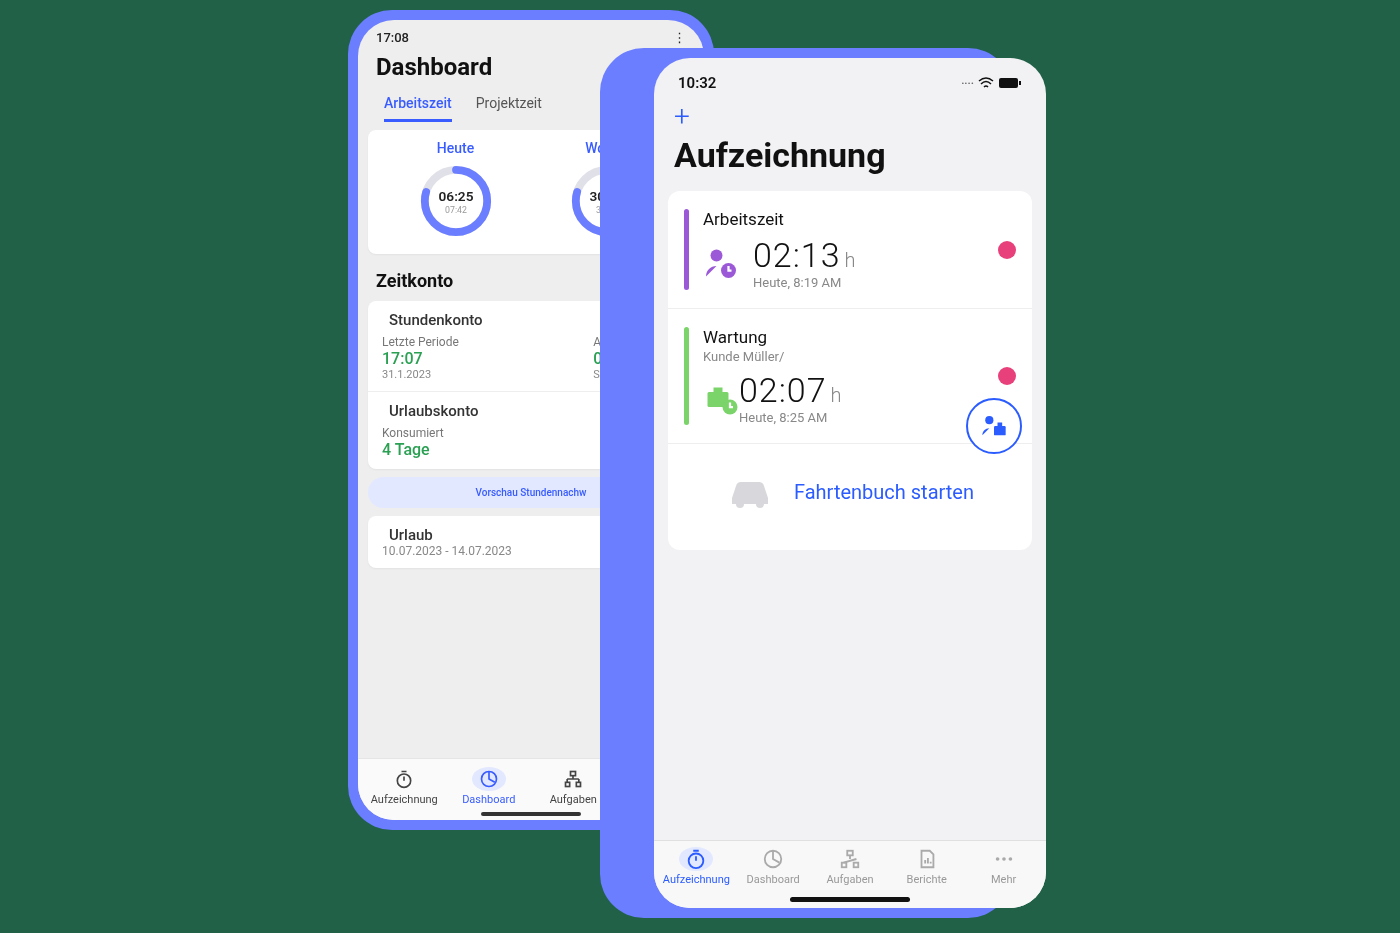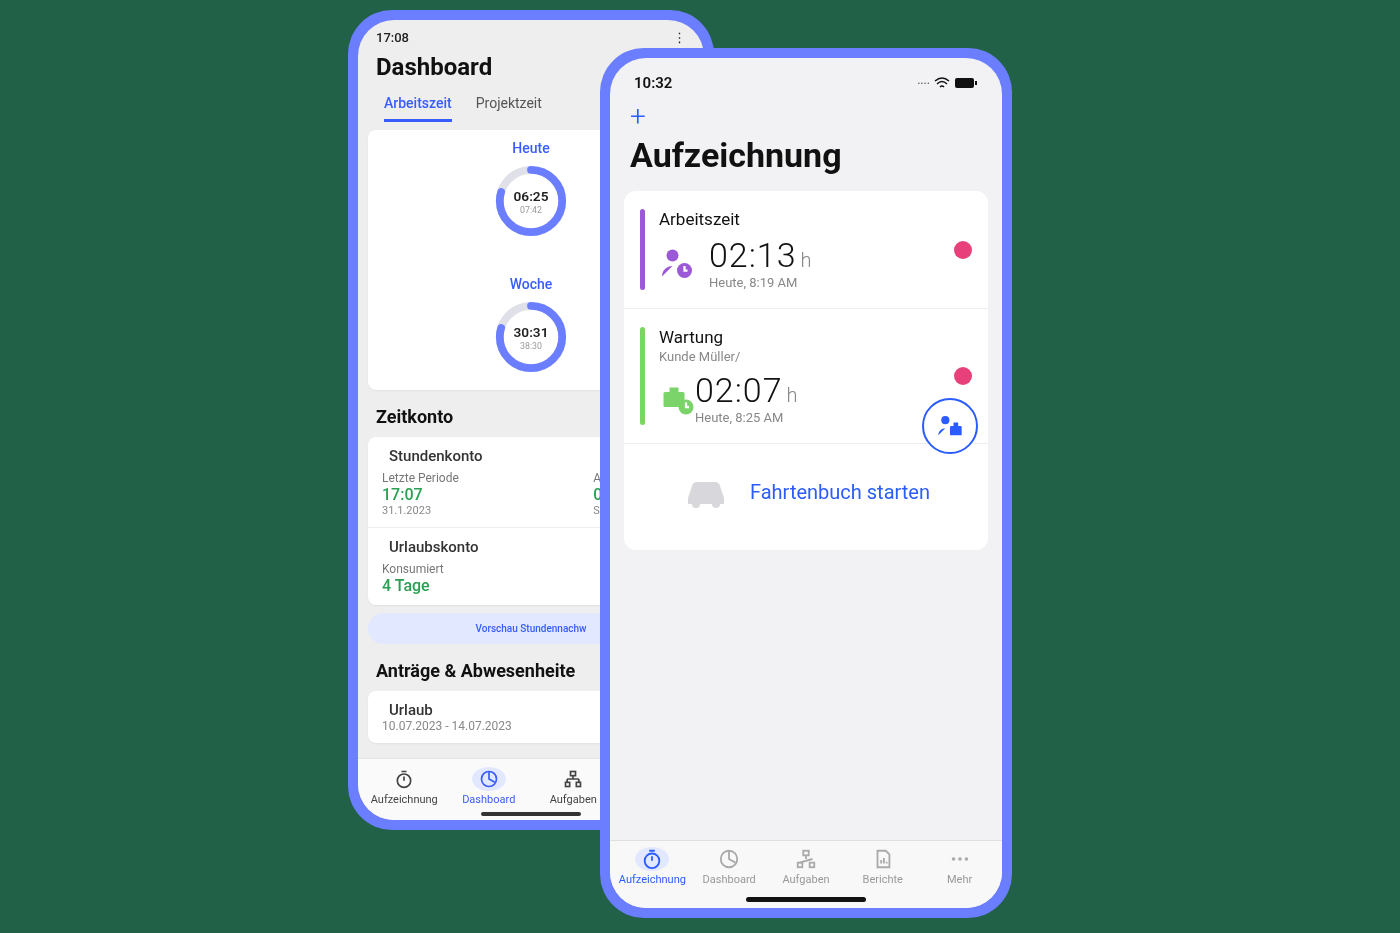--- a/index.html
+++ b/index.html
@@ -27,41 +27,41 @@
   }
   
   #phone1 { left: 348px; top: 10px; width: 366px; height: 820px; z-index: 1; }
   #phone1 .phone-inner { background: #eeeeee; }
   #phone1 .statusbar { font-size: 13px; padding: 10px 18px 4px; color: #222; font-weight: 500; display:flex; justify-content:space-between; }
   #phone1 h1 { font-size: 24px; font-weight: 700; padding: 4px 18px 6px; color:#111; }
   #phone1 .tabs { display: flex; gap: 24px; padding: 0 26px; font-size: 14px; }
   #phone1 .tab { padding: 8px 0; color: #555; cursor:pointer;}
   #phone1 .tab.active { color: #385cff; border-bottom: 3px solid #385cff; font-weight: 500; }
   .card { background: #fff; border-radius: 8px; margin: 8px 10px; padding: 10px 14px; box-shadow: 0 1px 2px rgba(0,0,0,.05); }
-  .gauges { display: flex; gap: 32px; justify-content: space-around; flex-direction: column; }
+  .gauges { display: flex; gap: 4px; justify-content: space-around; }
   .gauge { text-align: center; }
   .gauge .lbl { color:#385cff; font-size:14px; font-weight:500; margin-bottom:6px; }
   .gauge svg { width: 78px; height: 78px; }
   .section-h { font-size:18px; font-weight:700; padding: 8px 18px 2px; color:#111;}
   .rowsp { display:flex; justify-content:space-between; font-size:12px; color:#777; margin-top:6px;align-items:flex-end;}
   .rowsp .v { font-size:16px; color:#2aa052; font-weight:500; }
   .rowsp .d { font-size:11px; color:#888; }
   .card h4 { font-size:15px; font-weight:500; color:#333;margin-left:7px; }
   .blue-pill { background:#e2e8ff; color:#385cff; text-align:center; font-size:10px; font-weight:500; padding:10px; border-radius:20px; margin:8px 10px;}
   .small { font-size:12px; color:#888; }
   .bottomnav1 { position:absolute; bottom:0; left:0; right:0; background:#fafafa; border-top:1px solid #e5e5e5; display:flex; justify-content:space-around; padding:8px 4px 14px; }
   .nav-item { text-align:center; font-size:11px; color:#444; cursor:pointer; flex:1;}
   .nav-item.active { color:#385cff; }
   .nav-item .icon { width:24px; height:24px; margin:0 auto 2px; display:flex; align-items:center; justify-content:center; }
   .nav-item.active .icon { background:#e2e8ff; border-radius:50%; width:34px; height:24px; padding:2px 0;}
   .home-indicator1 { position:absolute; bottom:4px; left:50%; width:100px; height:4px; background:#333; border-radius:2px; transform:translateX(-50%);}
 
   
   #phone2 { left: 600px; top: 48px; width: 412px; height: 870px; z-index: 2; }
-  #phone2 .phone-inner { background:#f2f2f4; }
+  #phone2 .phone-inner { background:#f2f2f4;margin-left:44px; }
   #phone2 .statusbar { display:flex; justify-content:space-between; padding:16px 24px 6px; font-size:15px; font-weight:600; color:#111;}
   #phone2 .sb-right { display:flex; gap:4px; align-items:center; font-size:11px; color:#666;}
   #phone2 .plus { font-size:28px; color:#2b5cff; padding: 2px 20px; font-weight:300; cursor:pointer;}
   #phone2 h1 { font-size:34px; font-weight:700; padding:0 20px 10px; color:#111;}
   .bigcard { background:#fff; border-radius:12px; margin:6px 14px; padding:0; overflow:hidden; }
   .entry { display:flex; padding:18px 16px; position:relative; border-bottom:1px solid #eee;}
   .entry .bar { width:5px; align-self:stretch; border-radius:3px; margin-right:14px;}
   .entry .txt { flex:1; }
   .entry .title { font-size:17px; color:#111; margin-bottom:2px;}
   .entry .subt { font-size:13px; color:#888; }
@@ -141,21 +141,20 @@
           <div class="v">4 Tage</div>
         </div>
         <div>
           <div>Geplant</div>
           <div class="v">5 Tage</div>
         </div>
       </div>
     </div>
     <div class="blue-pill">Vorschau Stundennachw</div>
 
-    <div class="section-h">Anträge &amp; Abwesenheite</div>
     <div class="card">
       <h4>Urlaub</h4>
       <div class="small">10.07.2023 - 14.07.2023</div>
     </div>
 
     <div class="bottomnav1">
       <div class="nav-item">
         <div class="icon">
           <svg width="20" height="20" viewBox="0 0 24 24" fill="none" stroke="#444" stroke-width="2">
               <circle cx="12" cy="14" r="8"></circle>

